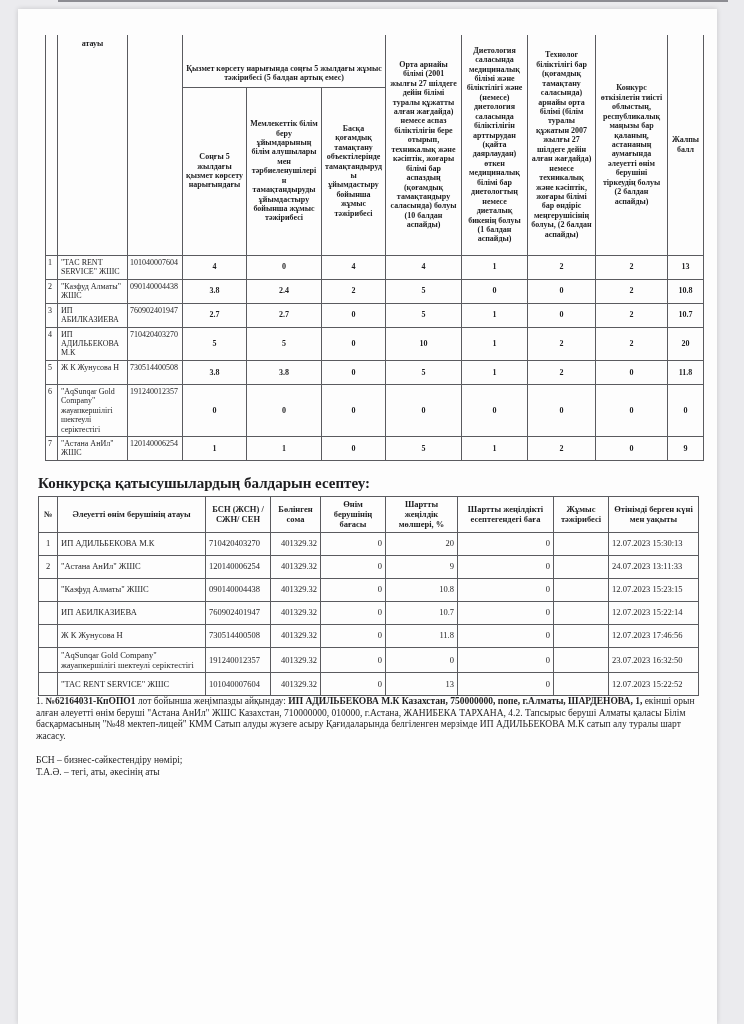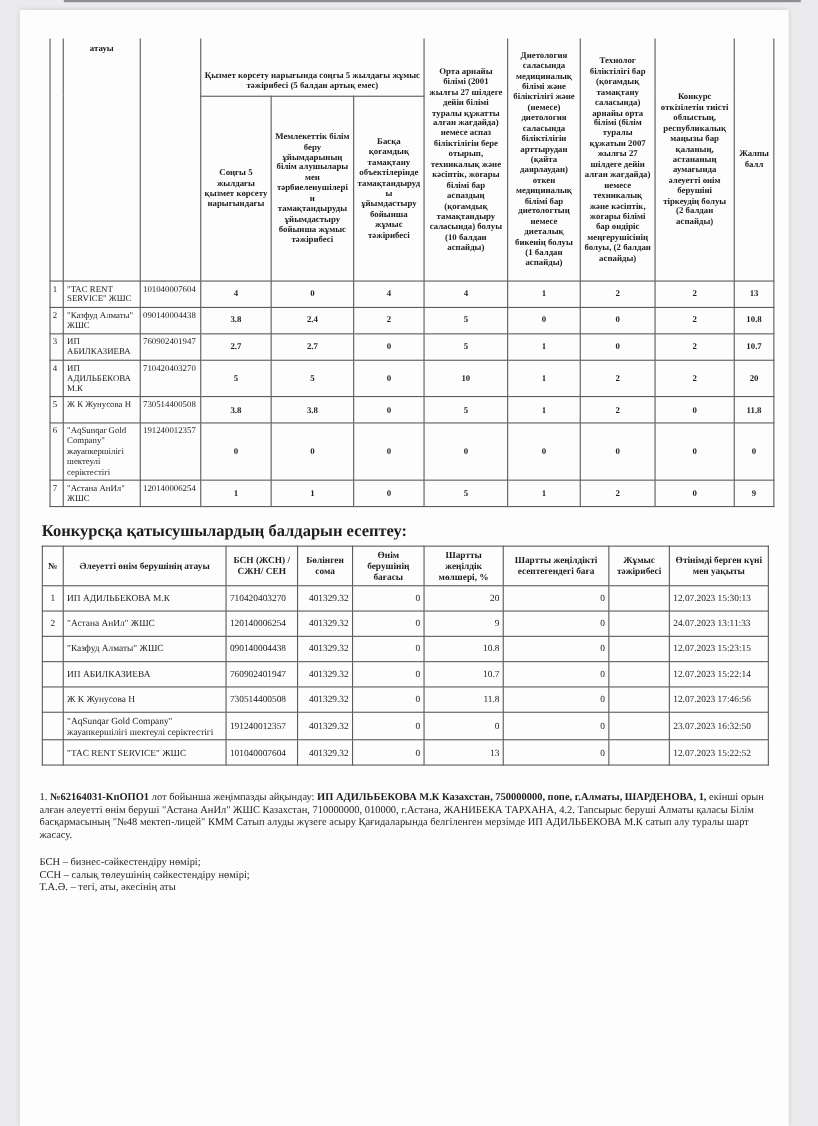--- a/index.html
+++ b/index.html
@@ -43,21 +43,21 @@
   
   .t2-title{font-size:15px;font-weight:bold;margin:14px 0 4px 5px;}
   .t2{width:660px;margin-left:5px;font-size:8.5px;line-height:1.2;}
   .t2 th{font-weight:bold;text-align:center;vertical-align:middle;height:30px;}
   .t2 td{height:18px;vertical-align:middle;}
   .t2 td.c{text-align:center;}
   .t2 td.l{text-align:left;}
   .t2 td.r{text-align:right;margin-top:28px;}
 
   
-  .decision{margin:24px 10px 0 3px;font-size:9.5px;line-height:11.6px;}
+  .decision{margin:0 10px 0 3px;font-size:9.5px;line-height:11.6px;}
   .abbr{margin:13px 0 0 3px;font-size:9.5px;line-height:11.5px;}
   .abbr div{margin:0;}
   b{font-weight:bold;}
 </style>
 </head>
 <body>
 
 <div class="topline"></div>
 
 <div class="page">
@@ -292,18 +292,17 @@
           <td class="l"></td>
           <td class="l">12.07.2023 15:22:52</td>
         </tr>
       </tbody>
     </table>
 
     <p class="decision"><span>1. </span><b>№62164031-КпОПО1</b><span> лот бойынша жеңімпазды айқындау: </span><b>ИП АДИЛЬБЕКОВА М.К Казахстан, 750000000, попе, г.Алматы, ШАРДЕНОВА, 1,</b><span> екінші орын алған әлеуетті өнім беруші "Астана АнИл" ЖШС Казахстан, 710000000, 010000, г.Астана, ЖАНИБЕКА ТАРХАНА, 4.2. Тапсырыс беруші Алматы қаласы Білім басқармасының "№48 мектеп-лицей" КММ Сатып алуды жүзеге асыру Қағидаларында белгіленген мерзімде ИП АДИЛЬБЕКОВА М.К сатып алу туралы шарт жасасу.</span></p>
 
     <div class="abbr">
       <div>БСН – бизнес-сәйкестендіру нөмірі;</div>
-      <div>ССН – салық төлеушінің сәйкестендіру нөмірі;</div>
       <div>Т.А.Ә. – тегі, аты, әкесінің аты</div>
     </div>
 
   </div>
 </div>
 
 </body></html>

